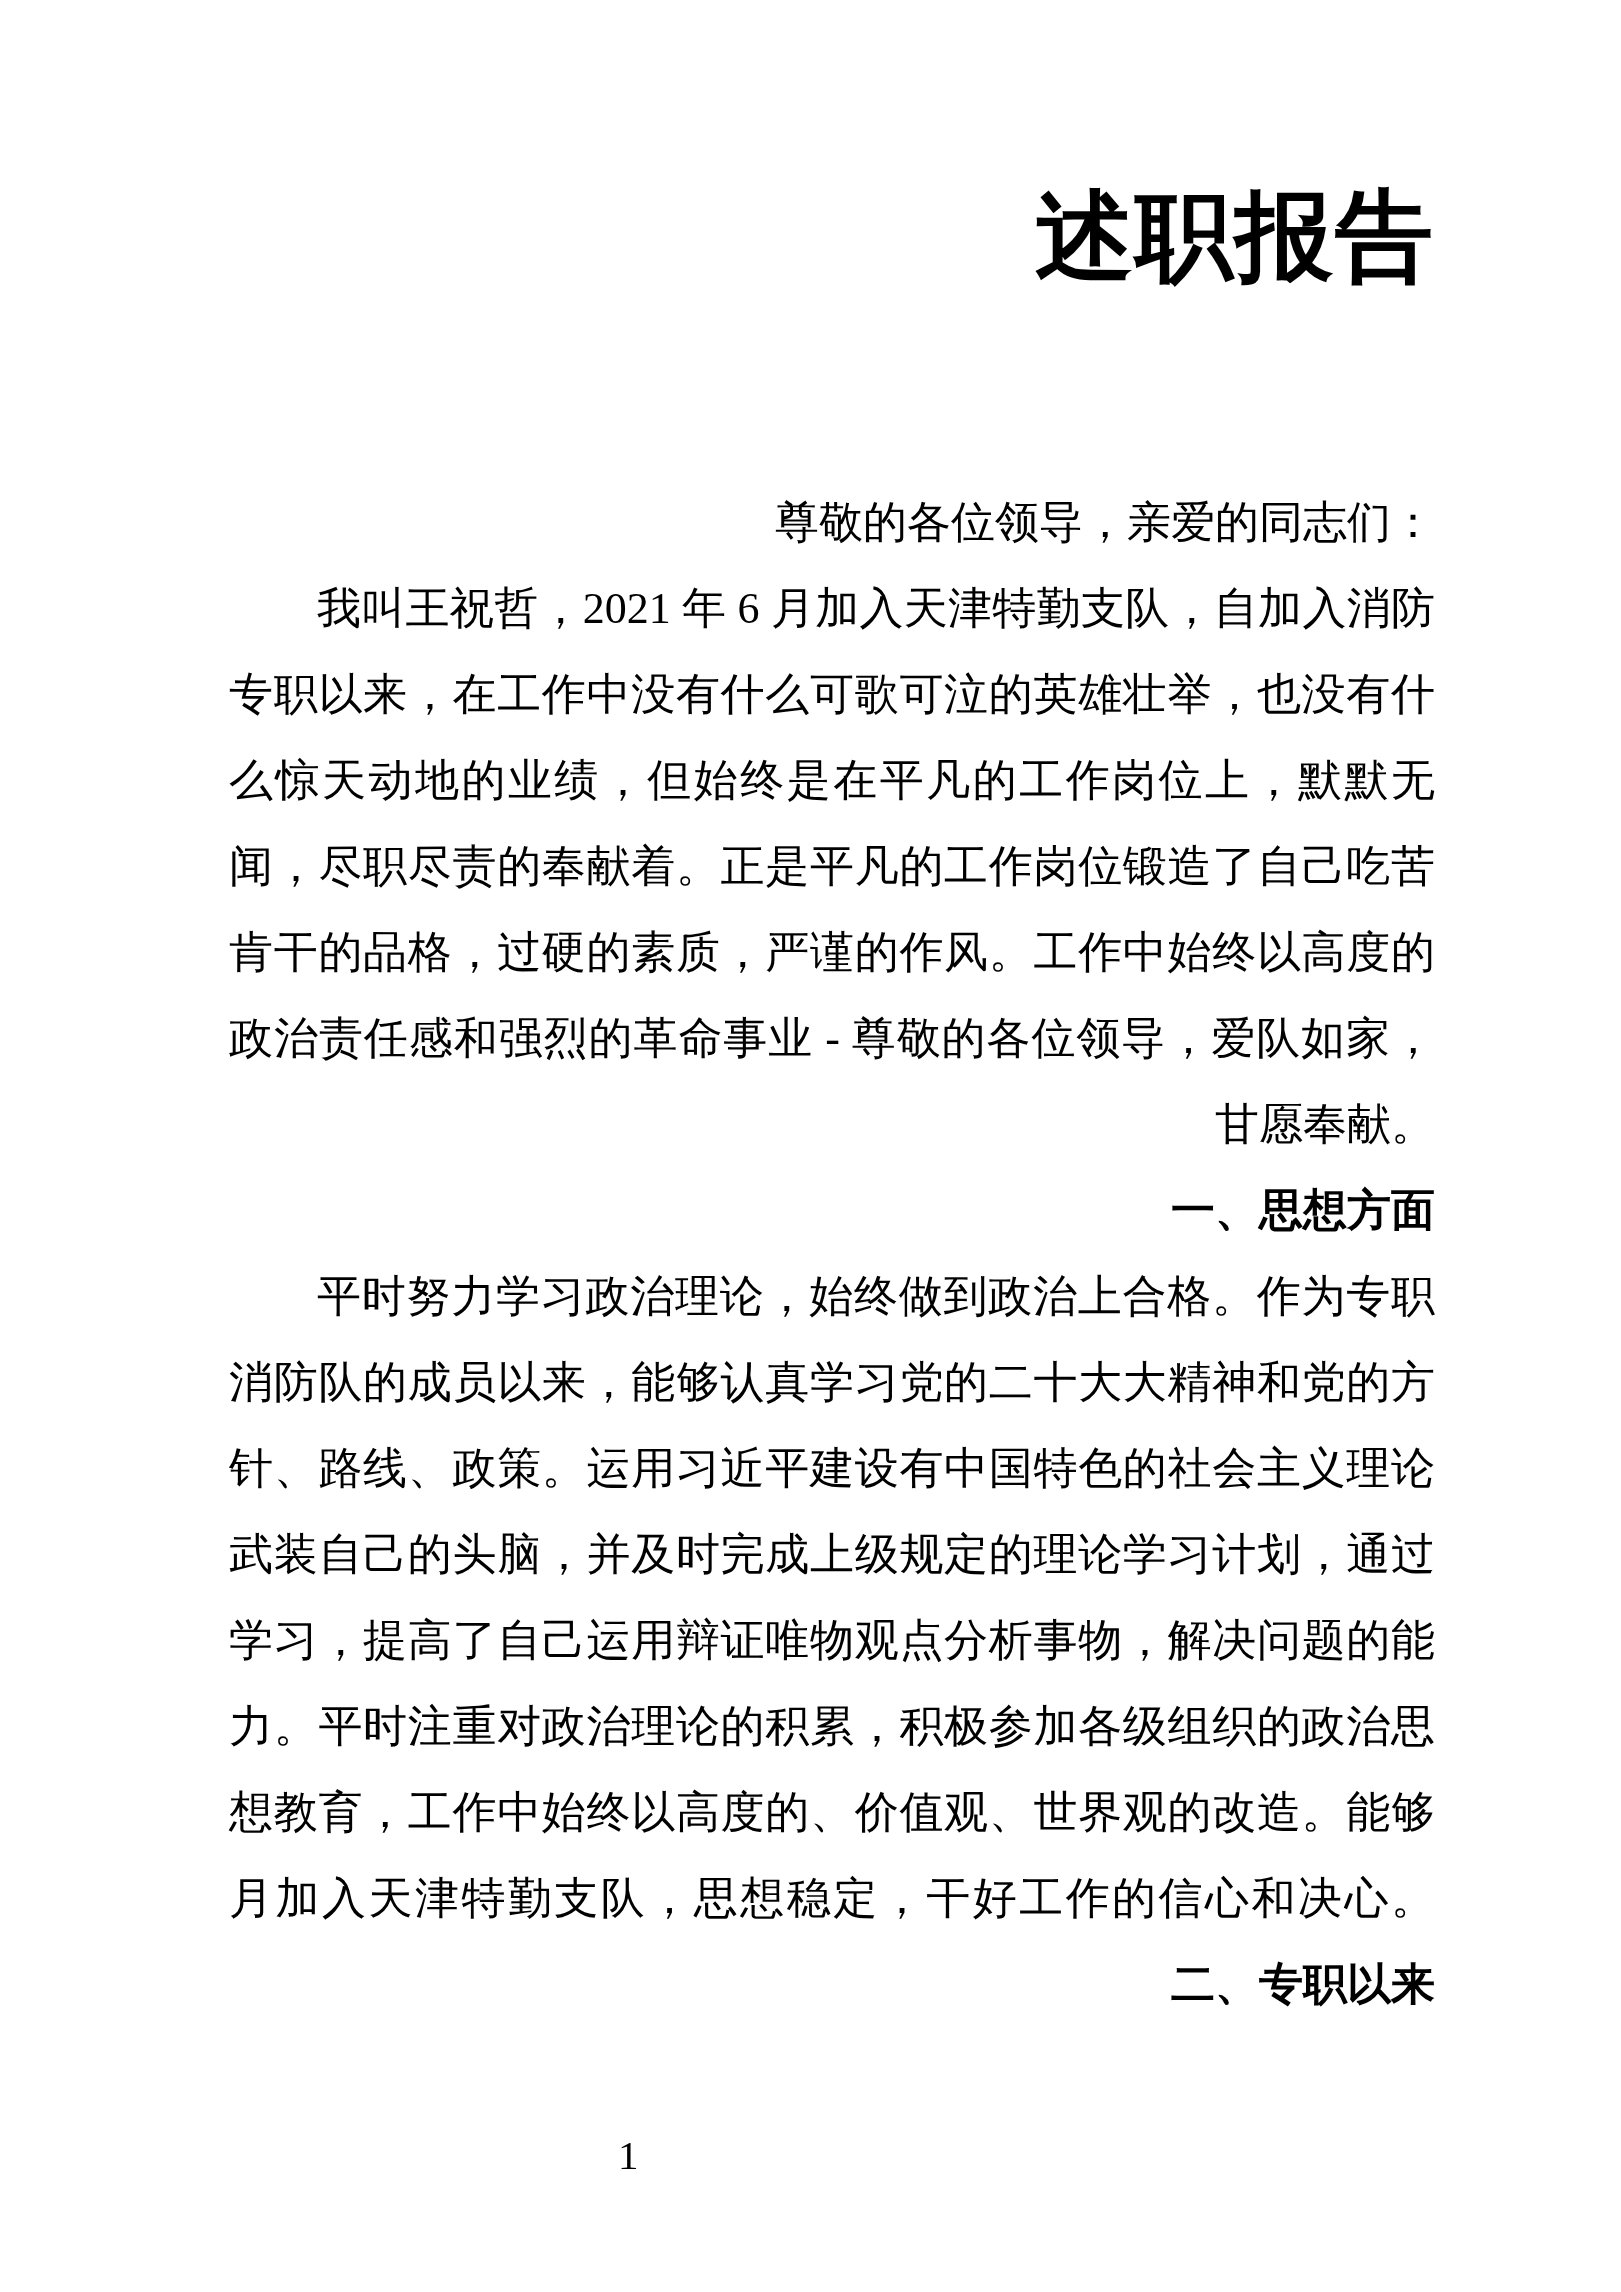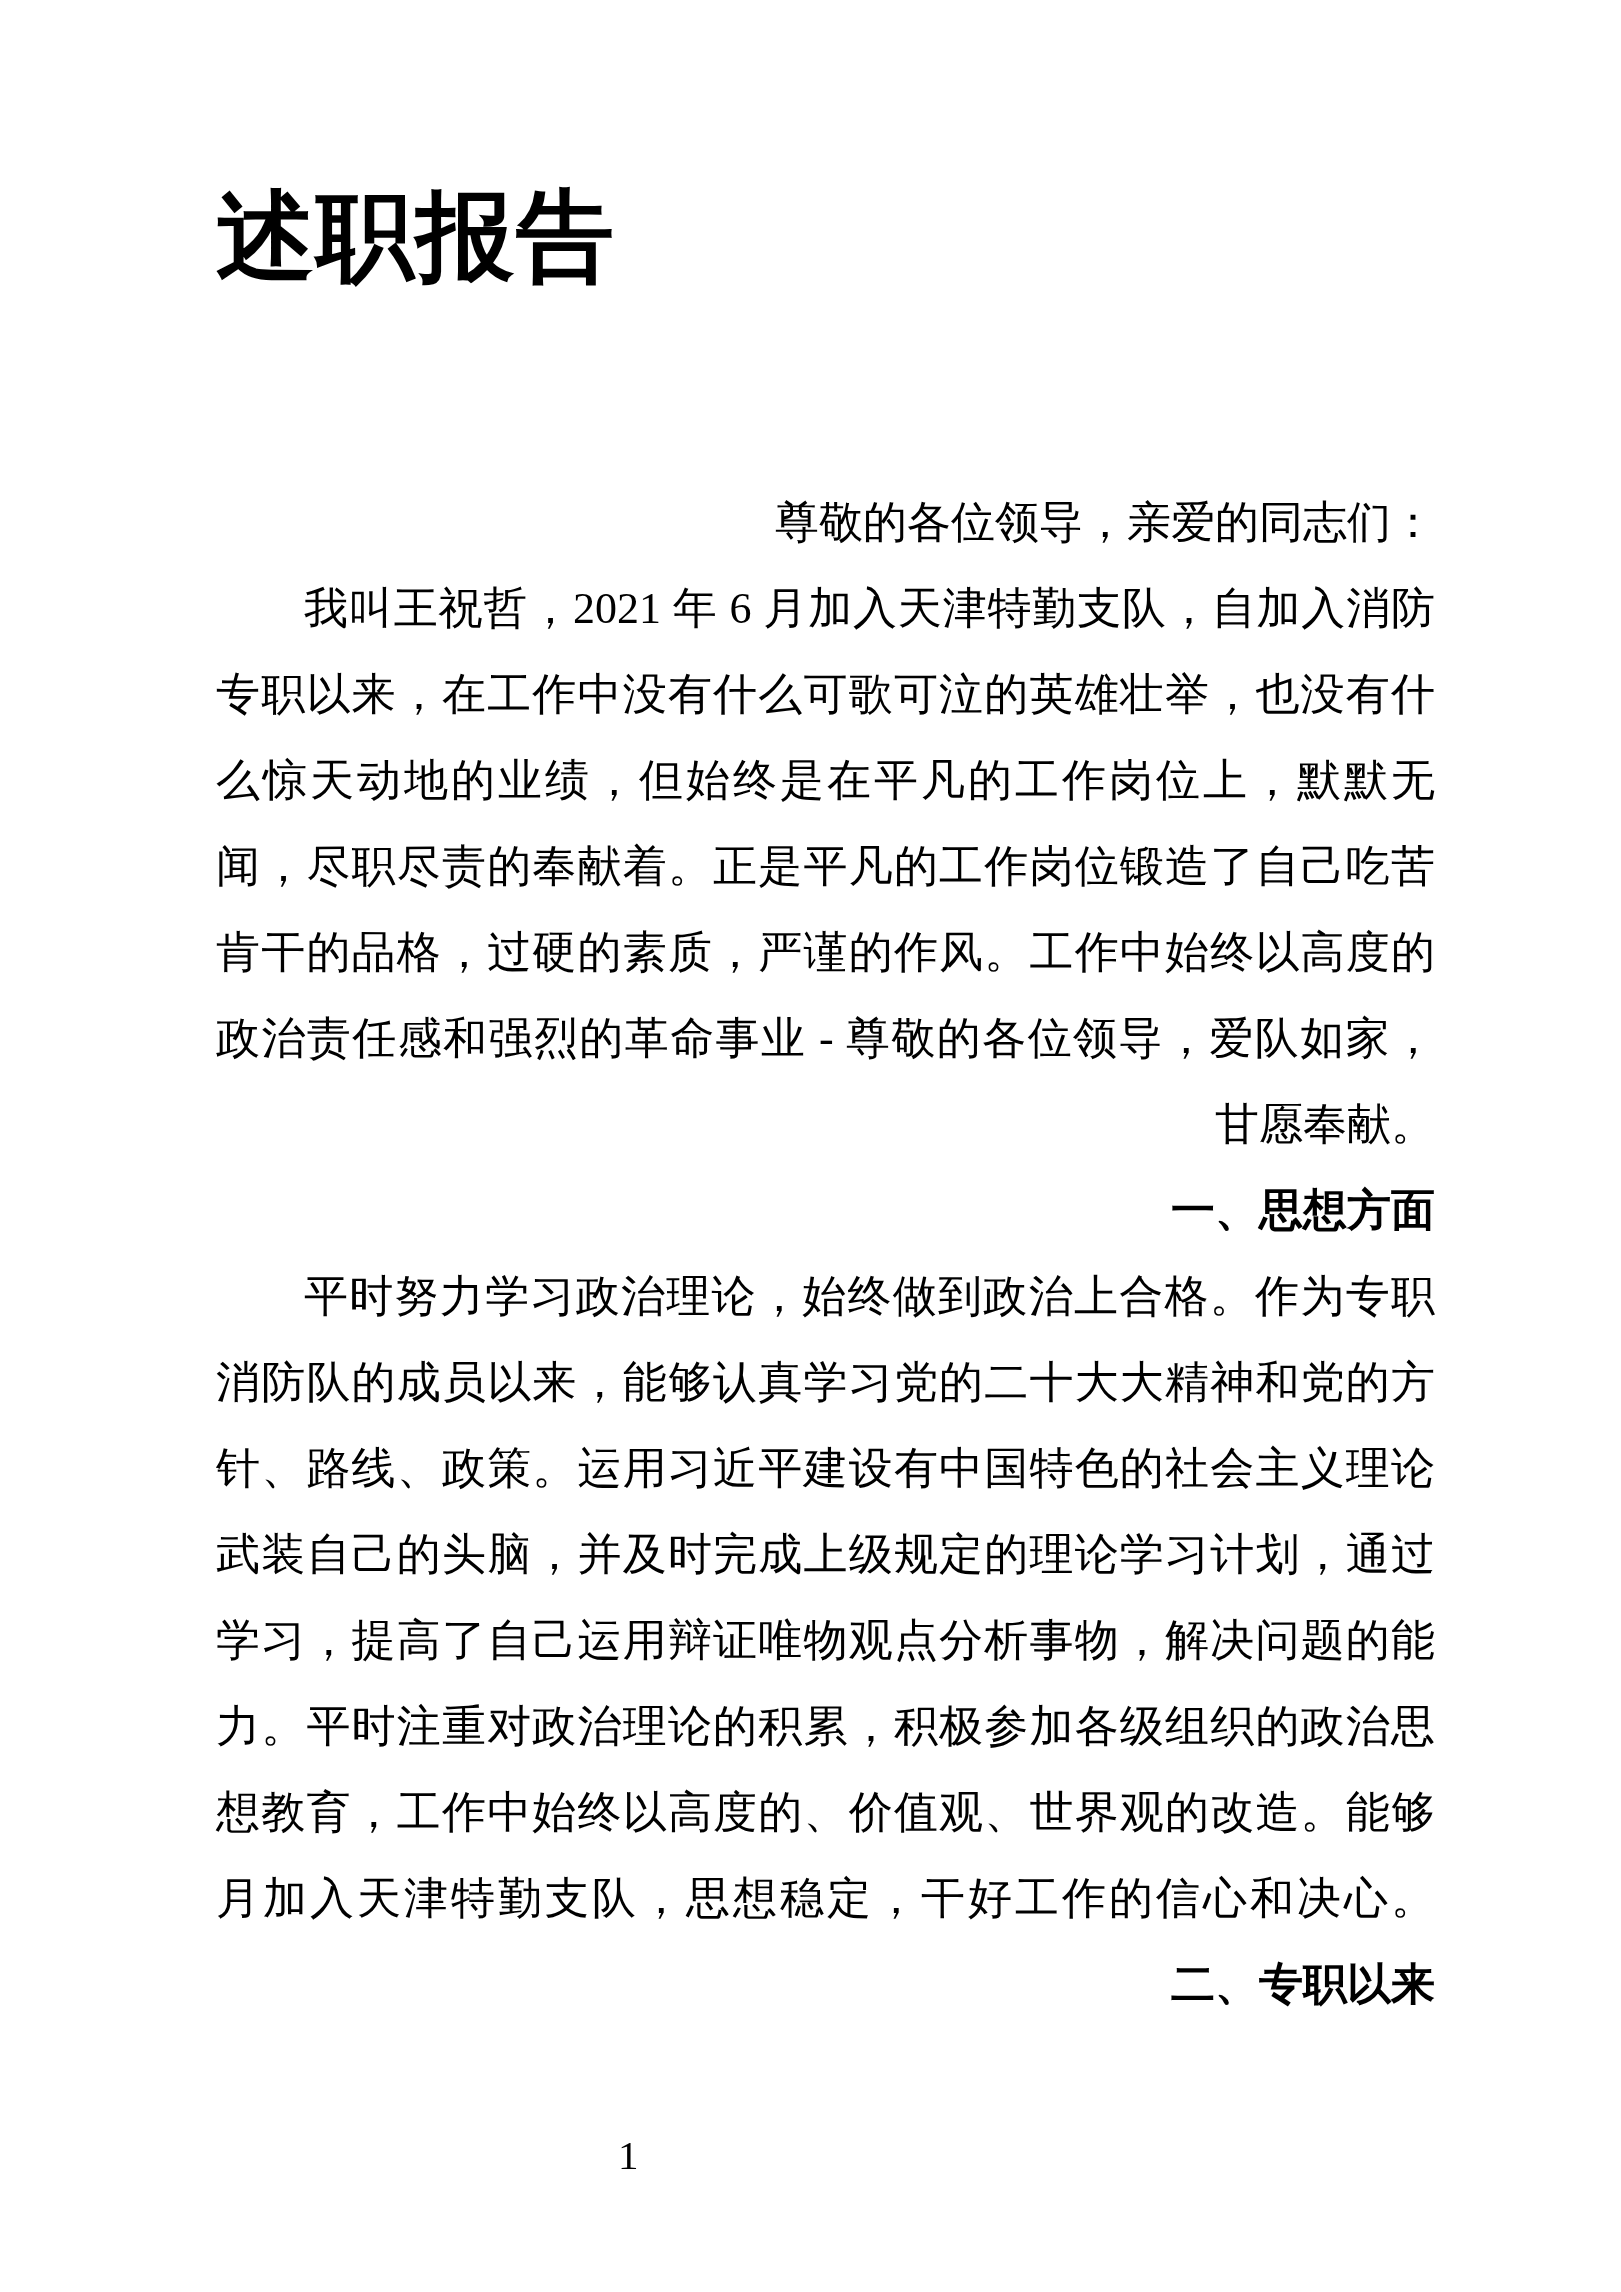--- a/index.html
+++ b/index.html
@@ -17,39 +17,40 @@
     padding: 181px 186px 0 216px;
     overflow: hidden;
     color: #000;
   }
   
   .doc-title {
     font-family: "Liberation Serif", "DejaVu Serif", serif;
     font-weight: bold;
     font-size: 98px;
     line-height: 113px;
-    text-align: left;
+    text-align: right;
     letter-spacing: 2px;
     color: #000;
   }
   .doc-body {
     margin-top: 186px;
   }
   
   .line {
     font-family: "Liberation Serif", sans-serif;
     font-size: 44px;
     line-height: 86px;
     height: 86px;
     text-align: right;
     color: #000;
   }
   .line.justify {
     text-align: justify;
     text-align-last: justify;
+    margin-left: 13px;
   }
   .line.indent {
     padding-left: 88px;
   }
   .line.bold {
     font-weight: bold;
   }
   .doc-footer {
     margin-top: 98px;
   }

